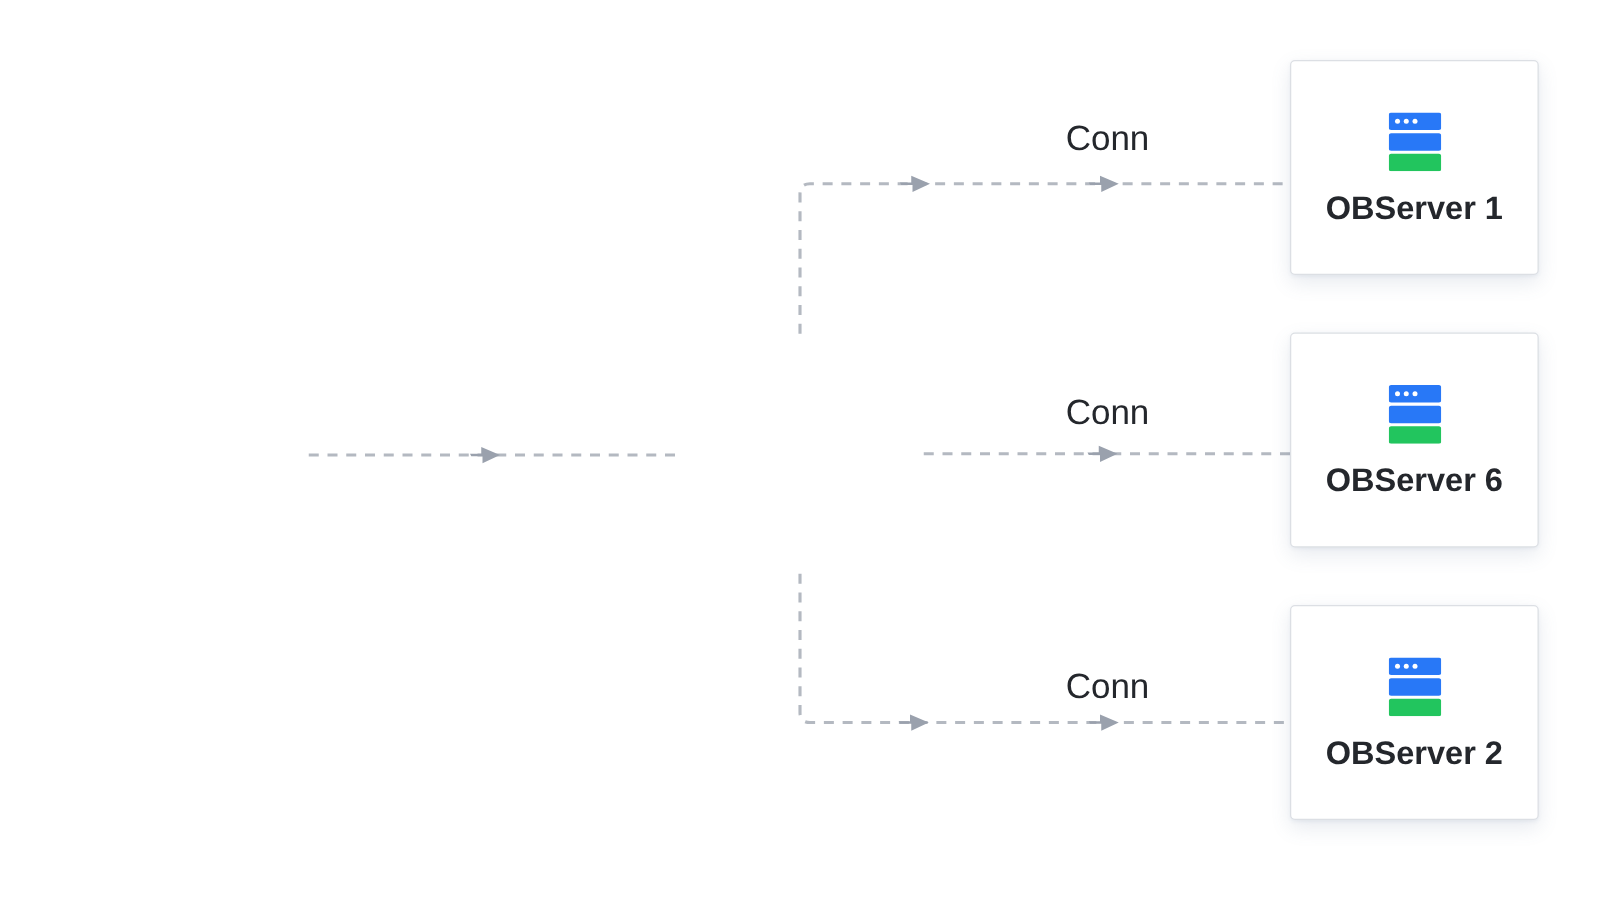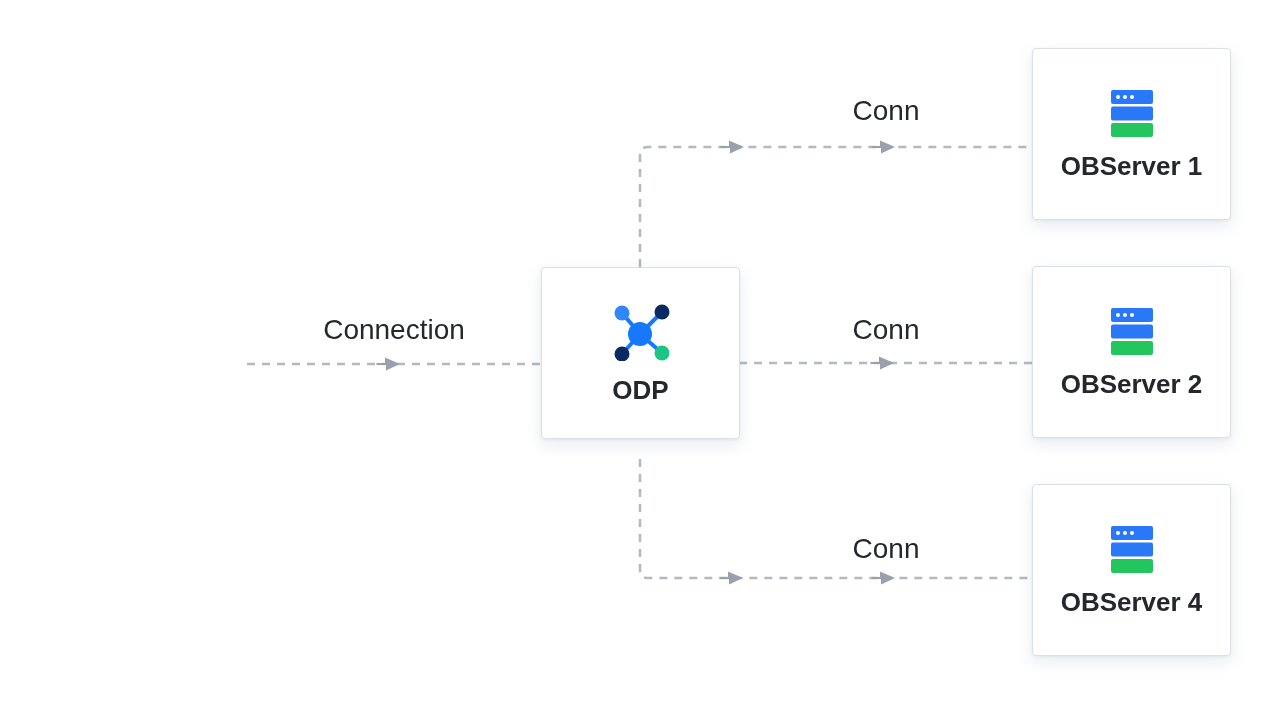--- a/index.html
+++ b/index.html
@@ -72,44 +72,25 @@
     <path class="dash" d="M739 363 H1032"></path>
     <path class="dash" d="M640 459 V570 Q640 578 648 578 H1032"></path>
     <use class="arr" href="#arrowhead" transform="translate(399,364)"></use>
     <use class="arr" href="#arrowhead" transform="translate(743,147)"></use>
     <use class="arr" href="#arrowhead" transform="translate(894,147)"></use>
     <use class="arr" href="#arrowhead" transform="translate(893,363)"></use>
     <use class="arr" href="#arrowhead" transform="translate(742,578)"></use>
     <use class="arr" href="#arrowhead" transform="translate(894,578)"></use>
   </svg>
 
-  <div class="edge-label" style="left:394px; top:316px;">Connection</div>
   <div class="edge-label" style="left:886px; top:97px;">Conn</div>
   <div class="edge-label" style="left:886px; top:316px;">Conn</div>
   <div class="edge-label" style="left:886px; top:535px;">Conn</div>
 
 
-  <div class="node" style="left:541px; top:267px;">
-    <span class="icon">
-      <svg width="58" height="58" viewBox="0 0 58 58">
-        <g stroke="var(--icon-azure)" stroke-width="4">
-          <line x1="28" y1="31" x2="10" y2="10"></line>
-          <line x1="28" y1="31" x2="50" y2="9"></line>
-          <line x1="28" y1="31" x2="10" y2="51"></line>
-          <line x1="28" y1="31" x2="50" y2="50"></line>
-        </g>
-        <circle cx="10" cy="10" r="7.5" fill="var(--icon-blue-light)"></circle>
-        <circle cx="50" cy="9" r="7.5" fill="var(--icon-navy)"></circle>
-        <circle cx="10" cy="51" r="7.5" fill="var(--icon-navy)"></circle>
-        <circle cx="50" cy="50" r="7.5" fill="var(--icon-emerald)"></circle>
-        <circle cx="28" cy="31" r="12" fill="var(--icon-azure)"></circle>
-      </svg>
-    </span>
-    <span class="node-label">ODP</span>
-  </div>
 
   <div class="node" style="left:1032px; top:48px;">
     <span class="icon">
       <svg width="42" height="47" viewBox="0 0 42 47">
         <rect x="0" y="0" width="42" height="14" rx="2" fill="var(--icon-blue)"></rect>
         <rect x="0" y="16.5" width="42" height="14" rx="2" fill="var(--icon-blue)"></rect>
         <rect x="0" y="33" width="42" height="14" rx="2" fill="var(--icon-green)"></rect>
         <circle cx="7" cy="7" r="2" fill="#ffffff"></circle>
         <circle cx="14" cy="7" r="2" fill="#ffffff"></circle>
         <circle cx="21" cy="7" r="2" fill="#ffffff"></circle>
@@ -122,30 +103,30 @@
     <span class="icon">
       <svg width="42" height="47" viewBox="0 0 42 47">
         <rect x="0" y="0" width="42" height="14" rx="2" fill="var(--icon-blue)"></rect>
         <rect x="0" y="16.5" width="42" height="14" rx="2" fill="var(--icon-blue)"></rect>
         <rect x="0" y="33" width="42" height="14" rx="2" fill="var(--icon-green)"></rect>
         <circle cx="7" cy="7" r="2" fill="#ffffff"></circle>
         <circle cx="14" cy="7" r="2" fill="#ffffff"></circle>
         <circle cx="21" cy="7" r="2" fill="#ffffff"></circle>
       </svg>
     </span>
-    <span class="node-label">OBServer 2</span>
+    <span class="node-label">OBServer 6</span>
   </div>
 
   <div class="node" style="left:1032px; top:484px;">
     <span class="icon">
       <svg width="42" height="47" viewBox="0 0 42 47">
         <rect x="0" y="0" width="42" height="14" rx="2" fill="var(--icon-blue)"></rect>
         <rect x="0" y="16.5" width="42" height="14" rx="2" fill="var(--icon-blue)"></rect>
         <rect x="0" y="33" width="42" height="14" rx="2" fill="var(--icon-green)"></rect>
         <circle cx="7" cy="7" r="2" fill="#ffffff"></circle>
         <circle cx="14" cy="7" r="2" fill="#ffffff"></circle>
         <circle cx="21" cy="7" r="2" fill="#ffffff"></circle>
       </svg>
     </span>
-    <span class="node-label">OBServer 4</span>
+    <span class="node-label">OBServer 2</span>
   </div>
 
 </div>
 
 </body></html>

